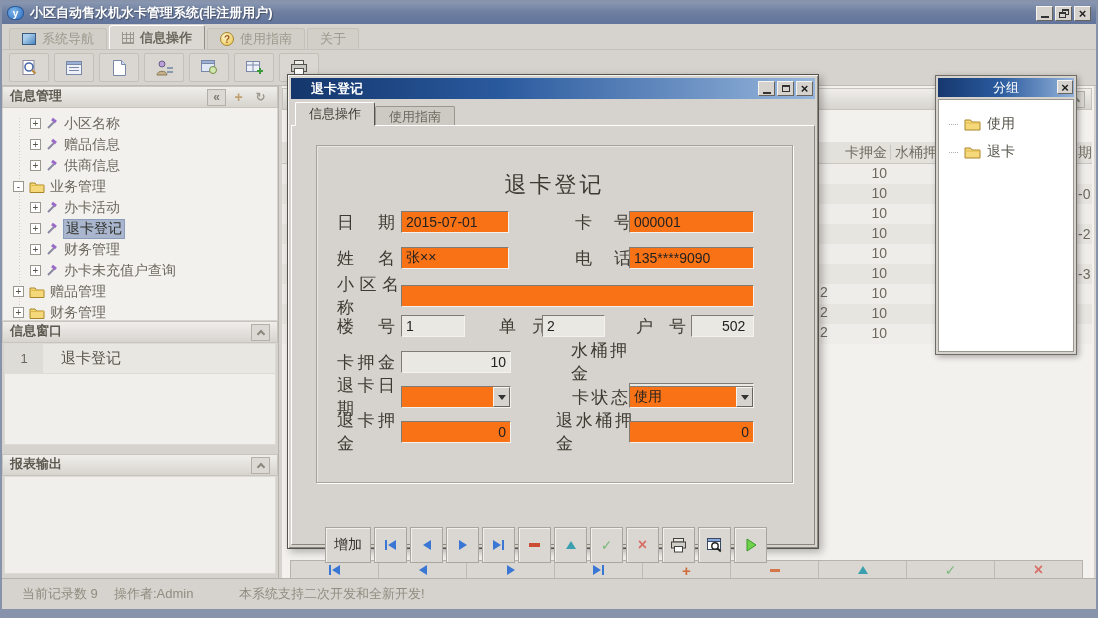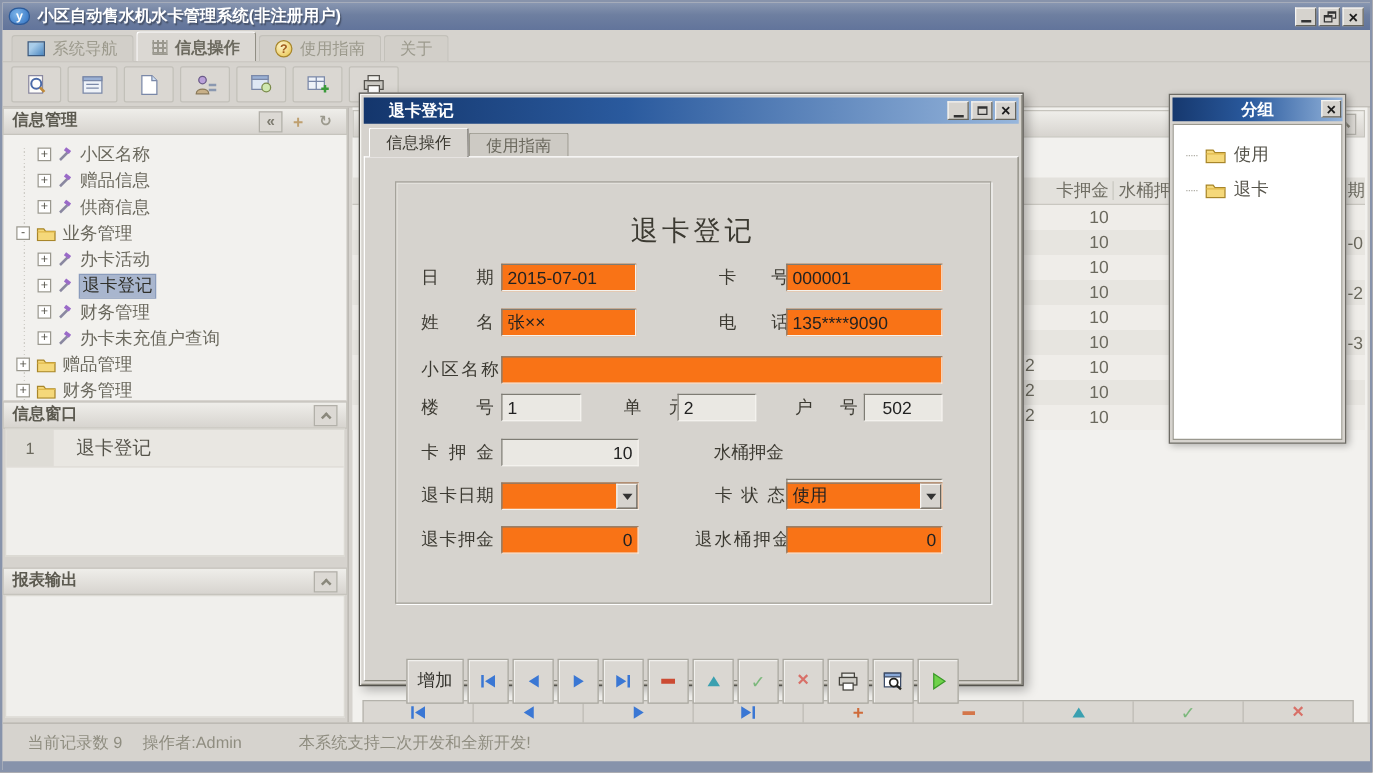--- a/index.html
+++ b/index.html
@@ -75,43 +75,43 @@
 .tr-r{width:0;height:0;border:5px solid transparent;border-right:none;border-left:8px solid #3a77d4}
 .bar-v{width:2px;height:10px;background:#3a77d4}
 .g-oplus::after{content:"+";color:#cf6b3a;font-weight:bold;font-size:15px}
 .g-ominus{width:10px;height:3px;background:#d4764a}
 .tri-up{width:0;height:0;border-left:5px solid transparent;border-right:5px solid transparent;border-bottom:8px solid #3aa0b0}
 .g-check::after{content:"✓";color:#7cb87c;font-weight:bold;font-size:14px}
 .g-cross::after{content:"×";color:#d87068;font-weight:bold;font-size:16px}
 
 
 .group-panel{position:absolute;left:933px;top:73px;width:142px;height:280px;background:#d6d3ce;border:1px solid #6e6c66;box-shadow:2px 2px 6px rgba(0,0,0,.3);padding:2px}
-.gp-title{height:19px;background:linear-gradient(90deg,#16386e,#2a5a9e 45%,#93b3da);color:#fff;font-weight:bold;font-size:13px;display:flex;align-items:flex-end;justify-content:center;position:relative}
+.gp-title{height:19px;background:linear-gradient(90deg,#16386e,#2a5a9e 45%,#93b3da);color:#fff;font-weight:normal;font-size:13px;display:flex;align-items:flex-end;justify-content:center;position:relative}
 .gp-title .wbtn{position:absolute;right:1px;top:2px;width:16px;height:14px}
 .gp-body{position:absolute;left:2px;right:2px;top:23px;bottom:2px;background:#fff;border:1px solid #9a988e;padding-top:10px}
 .gp-item{height:28px;display:flex;align-items:center;gap:6px;padding-left:10px;font-size:14px;color:#55534a}
 .dotln{width:9px;height:1px;border-top:1px dotted #b0aea6}
 
 
 .dialog{position:absolute;left:285px;top:72px;width:532px;height:475px;background:#d6d3ce;border:1px solid #55534e;box-shadow:inset 1px 1px 0 #f5f4f1,inset -1px -1px 0 #8a887e,3px 3px 8px rgba(0,0,0,.28);padding:3px}
 .dlg-title{position:absolute;left:3px;top:3px;right:3px;height:21px;background:linear-gradient(90deg,#14366c,#2a5a9e 40%,#97b6dc);display:flex;align-items:center;color:#fff;font-weight:bold;font-size:13px;padding-left:20px}
 .dlg-title .win-btns{margin-left:auto;padding-right:2px}
 .dtabs{position:absolute;left:3px;top:27px;right:3px;height:24px;display:flex;align-items:flex-end;padding-left:4px}
 .dtab{display:flex;align-items:center;padding:0 13px;font-size:13px;color:#3c3a32}
 .dtab.active{height:24px;background:#d6d3ce;border:1px solid;border-color:#fff #55534e #d6d3ce #fff;border-radius:2px 2px 0 0;z-index:2}
 .dtab.inactive{height:20px;background:#cdcac4;border:1px solid #9a988e;border-bottom:none;border-radius:2px 2px 0 0;color:#6b695e}
 .dlg-page{position:absolute;left:3px;right:3px;top:50px;bottom:3px;border:1px solid;border-color:#fff #8a887e #8a887e #fff;background:#d6d3ce}
 .formbox{position:absolute;left:28px;top:70px;width:477px;height:338px;border:1px solid #a5a39b;box-shadow:inset 1px 1px 0 #e8e6e1,1px 1px 0 #fff}
 .formtitle{position:absolute;top:24px;left:0;right:0;text-align:center;font-size:22px;color:#3c3a32;letter-spacing:3px}
 .frow{position:absolute;height:22px;display:flex;align-items:center}
-.flabel{font-size:14px;color:#3c3a32;text-align:justify;text-align-last:justify;display:block}
+.flabel{font-size:17px;color:#3c3a32;text-align:justify;text-align-last:justify;display:block}
 .inp{height:22px;border:1px solid;border-color:#7e7c74 #f4f2ee #f4f2ee #7e7c74;background:#f97316;font-size:14px;padding:0 4px;font-family:"Liberation Sans","DejaVu Sans",sans-serif;color:#222;position:absolute;top:0}
 .inp.ro{background:#eae8e3}
 .inp.num{text-align:right}
-.inp.pl{padding-left:14px}
+.inp.pl{padding-left:30px}
 .combo{position:absolute;top:0;height:22px}
 .combo .inp{left:0;right:0;width:100%}
 .drop{position:absolute;right:1px;top:1px;bottom:1px;width:17px;background:#d6d3ce;border:1px solid;border-color:#f5f4f1 #66645c #66645c #f5f4f1;display:flex;align-items:center;justify-content:center;z-index:2}
 .caret{width:0;height:0;border:4px solid transparent;border-top:5px solid #333;margin-top:4px}
 .dbtnbar{position:absolute;left:37px;top:452px;height:36px;display:flex;gap:3px}
 .dbtn{width:33px;height:36px;background:#dad7d2;border:1px solid #a8a69e;box-shadow:inset 1px 1px 0 #f1f0ed;display:flex;align-items:center;justify-content:center;gap:1px}
 .dbtn.txt{width:46px;font-size:14px;color:#33322c}
 .g-dminus{width:11px;height:4px;background:#cc4b33}
 
 

